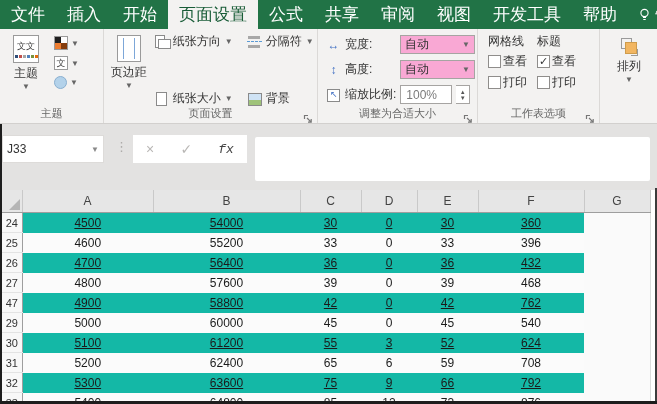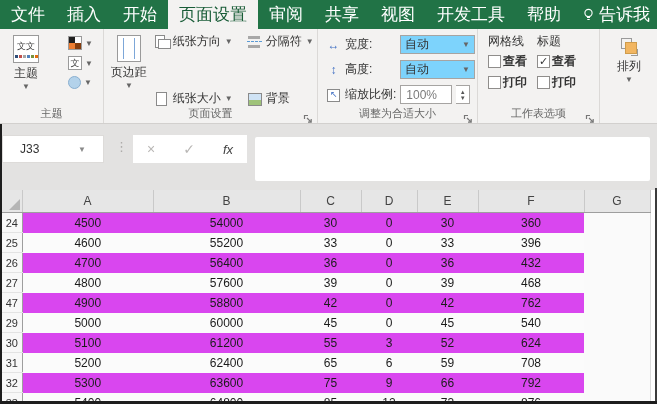--- a/index.html
+++ b/index.html
@@ -8,41 +8,41 @@
   
   .tabbar{position:absolute;top:0;left:0;right:0;height:29px;background:#217346;display:flex;align-items:stretch;}
   .tab{display:flex;align-items:center;gap:5px;padding:0 11px;color:#fff;font-size:17px;white-space:nowrap;cursor:default;}
   .tab.active{background:#f3f2f1;color:#185c37;}
   .bulb-wrap{display:inline-flex;align-items:center;}
   
   .ribbon{position:absolute;top:29px;left:0;right:0;height:95px;background:#f3f2f1;border-bottom:1px solid #d2d0ce;display:flex;box-sizing:border-box;}
   .group{position:relative;border-right:1px solid #dbd9d7;box-sizing:border-box;padding:4px 2px 16px 4px;}
   .group-label{position:absolute;bottom:2px;left:0;right:0;text-align:center;font-size:11px;color:#666;}
   .launcher{position:absolute;bottom:3px;right:4px;width:10px;height:10px;}
-  .g-themes{width:104px;display:flex;gap:20px;}
+  .g-themes{width:104px;display:flex;gap:6px;}
   .g-pagesetup{width:214px;display:flex;gap:4px;}
   .g-scale{width:160px;display:flex;flex-direction:column;gap:2px;padding-left:8px;}
   .g-sheetopts{width:122px;display:flex;gap:10px;padding-left:10px;}
   .g-arrange{width:56px;display:flex;justify-content:center;border-right:none;}
   .bigbtn{width:44px;display:flex;flex-direction:column;align-items:center;justify-content:flex-start;gap:2px;font-size:12px;color:#333;padding-top:2px;}
   .bigbtn .caret{font-size:8px;color:#666;line-height:6px;}
   .minicol{display:flex;flex-direction:column;justify-content:flex-start;gap:6px;padding-top:3px;}
   .minibtn{display:flex;align-items:center;gap:3px;}
   .minibtn .caret{font-size:8px;color:#666;}
   .scol{display:flex;flex-direction:column;justify-content:flex-start;gap:40px;}
   .sbtn{height:23px;display:flex;align-items:center;gap:4px;font-size:12px;color:#333;white-space:nowrap;}
   .sbtn .caret{font-size:8px;color:#666;}
   .srow{height:23px;display:flex;align-items:center;gap:4px;font-size:12px;color:#333;white-space:nowrap;}
-  .combo{width:84px;height:19px;background:#7dd3fc;border:1px solid #a6a4a2;box-sizing:border-box;display:flex;align-items:center;justify-content:space-between;padding:0 4px;font-size:12px;color:#333;}
+  .combo{width:84px;height:19px;background:#f9a8d4;border:1px solid #a6a4a2;box-sizing:border-box;display:flex;align-items:center;justify-content:space-between;padding:0 4px;font-size:12px;color:#333;}
   .combo .caret{font-size:8px;color:#666;}
   .scale-box{width:52px;height:19px;background:#fff;border:1px solid #a6a4a2;box-sizing:border-box;display:flex;align-items:center;padding:0 5px;font-size:12px;color:#7a7a7a;}
   .spinner{width:14px;height:19px;background:#fff;border:1px solid #a6a4a2;border-left:none;box-sizing:border-box;display:flex;flex-direction:column;align-items:center;justify-content:center;font-size:6px;color:#555;line-height:6px;}
   .optcol{display:flex;flex-direction:column;gap:4px;}
   .opt-head{font-size:12px;color:#333;height:16px;}
-  .cbrow{display:flex;align-items:center;gap:2px;font-size:12px;color:#333;height:17px;font-weight:bold;}
+  .cbrow{display:flex;align-items:center;gap:2px;font-size:12px;color:#333;height:17px;}
   .cb{width:13px;height:13px;background:#fff;border:1px solid #8f8d8b;box-sizing:border-box;font-size:11px;line-height:11px;text-align:center;color:#333;}
   
   .icon-theme{width:26px;height:28px;background:#fff;border:1px solid #9a9a9a;box-sizing:border-box;display:flex;flex-direction:column;align-items:center;justify-content:center;gap:2px;font-size:9px;color:#444;}
   .icon-theme .strip{display:flex;gap:1px;}
   .icon-theme .strip i{width:3px;height:3px;display:block;}
   .icon-colors{width:14px;height:14px;border:1px solid #9a9a9a;box-sizing:border-box;display:grid;grid-template-columns:1fr 1fr;grid-template-rows:1fr 1fr;}
   .icon-colors i{display:block;}
   .icon-fonts{width:14px;height:14px;border:1px solid #9a9a9a;box-sizing:border-box;background:#fff;font-size:9px;color:#444;text-align:center;line-height:12px;}
   .icon-effects{width:13px;height:13px;border-radius:50%;background:#b3d2ea;border:1px solid #89afd0;box-sizing:border-box;}
   .icon-margins{width:24px;height:27px;background:#fff;border:1px solid #9a9a9a;box-sizing:border-box;position:relative;}
@@ -60,37 +60,37 @@
   .icon-background:before{content:"";position:absolute;left:1px;top:1px;width:12px;height:11px;border:1px solid #8a8a8a;background:linear-gradient(180deg,#cfe3f5 55%,#9fc37a 55%);}
   .icon-arrow{color:#4472c4;font-size:12px;width:15px;text-align:center;flex:0 0 auto;}
   .icon-scalebox:before{content:"";position:absolute;left:1px;top:1px;width:11px;height:11px;border:1px solid #8a8a8a;background:#fff;}
   .icon-scalebox i{position:absolute;left:4px;top:1px;font-style:normal;font-size:9px;color:#4472c4;}
   .icon-arrange{width:18px;height:18px;position:relative;margin-top:3px;}
   .icon-arrange .back{position:absolute;left:1px;top:0;width:9px;height:9px;border:1px solid #9a9a9a;background:#f3f2f1;}
   .icon-arrange .front{position:absolute;left:5px;top:4px;width:10px;height:10px;background:#f2b661;border:1px solid #cf9c4b;}
   .icon-arrange .corner{position:absolute;right:0;bottom:0;width:6px;height:6px;border-right:1px solid #9a9a9a;border-bottom:1px solid #9a9a9a;}
   
   .formula-region{position:absolute;top:124px;left:0;right:0;height:66px;background:#e3e2e1;}
-  .namebox{position:absolute;left:2px;top:11px;width:102px;height:28px;background:#fff;border:1px solid #dddbd9;box-sizing:border-box;display:flex;align-items:center;justify-content:space-between;padding:0 17px;font-size:12px;color:#333;}
+  .namebox{position:absolute;left:2px;top:11px;width:102px;height:28px;background:#fff;border:1px solid #dddbd9;box-sizing:border-box;display:flex;align-items:center;justify-content:space-between;padding:0 4px;font-size:12px;color:#333;}
   .namebox .caret{font-size:8px;color:#8a8a8a;}
   .fdots{position:absolute;left:115px;top:15px;color:#aeacaa;font-size:13px;}
   .fxcluster{position:absolute;left:133px;top:11px;width:114px;height:28px;background:#fff;display:flex;align-items:center;justify-content:space-around;}
   .fx-cancel,.fx-enter{color:#b9b7b5;font-size:14px;}
-  .fx-label{font-family:Liberation Sans, sans-serif;font-style:italic;font-size:13px;color:#444;}
+  .fx-label{font-family:Liberation Mono, monospace;font-style:italic;font-size:13px;color:#444;}
   .fbar-input{position:absolute;left:255px;top:13px;right:7px;height:44px;background:#fff;border-radius:2px;}
   
   .grid{position:absolute;top:190px;left:2px;}
   table{border-collapse:collapse;table-layout:fixed;}
   th,td{padding:0;overflow:hidden;white-space:nowrap;}
   thead th{height:22px;background:#e6e6e6;font-weight:normal;font-size:12px;color:#444;border-right:1px solid #c9c9c9;border-bottom:1px solid #9e9e9e;text-align:center;}
   th.selectall{position:relative;background:#e6e6e6;}
   .sa-tri{position:absolute;right:2px;bottom:2px;width:0;height:0;border-left:11px solid transparent;border-bottom:11px solid #b5b5b5;}
   tbody th.rh{height:19px;background:#f8f8f8;border-right:1px solid #9e9e9e;border-bottom:1px solid #e3e3e3;font-weight:normal;font-size:11px;color:#333;text-align:center;}
   tbody td{height:19px;text-align:center;font-size:12px;color:#1b1b1b;}
-  tr.band-gray td.band{background:#d946ef;}
+  tr.band-gray td.band{background:#14b8a6;text-decoration:underline;}
   tr.band-white td.band{background:#fbfbfb;}
   td.gcol{background:#fafafa;border-right:1px solid #dcdcdc;}
   
   .frame-left{position:absolute;left:0;top:124px;bottom:0;width:2px;background:#1d1d1d;}
   .frame-bottom{position:absolute;left:0;right:0;bottom:0;height:3px;background:#1d1d1d;}
   .frame-right{position:absolute;right:0;top:188px;bottom:0;width:2px;background:#3c3c3c;}
 </style>
 </head>
 <body>
 
@@ -101,24 +101,27 @@
     <div class="tab">
       <span>插入</span>
     </div>
     <div class="tab">
       <span>开始</span>
     </div>
     <div class="tab active">
       <span>页面设置</span>
     </div>
     <div class="tab">
+      <span>公式</span>
+    </div>
+    <div class="tab">
+      <span>共享</span>
+    </div>
+    <div class="tab">
       <span>审阅</span>
-    </div>
-    <div class="tab">
-      <span>共享</span>
     </div>
     <div class="tab">
       <span>视图</span>
     </div>
     <div class="tab">
       <span>开发工具</span>
     </div>
     <div class="tab">
       <span>帮助</span>
     </div>

